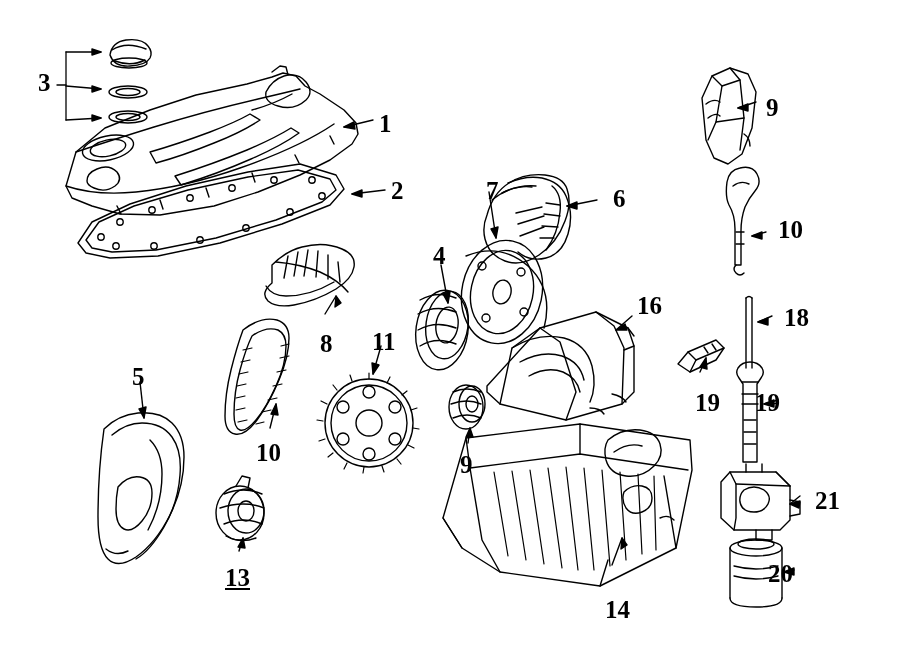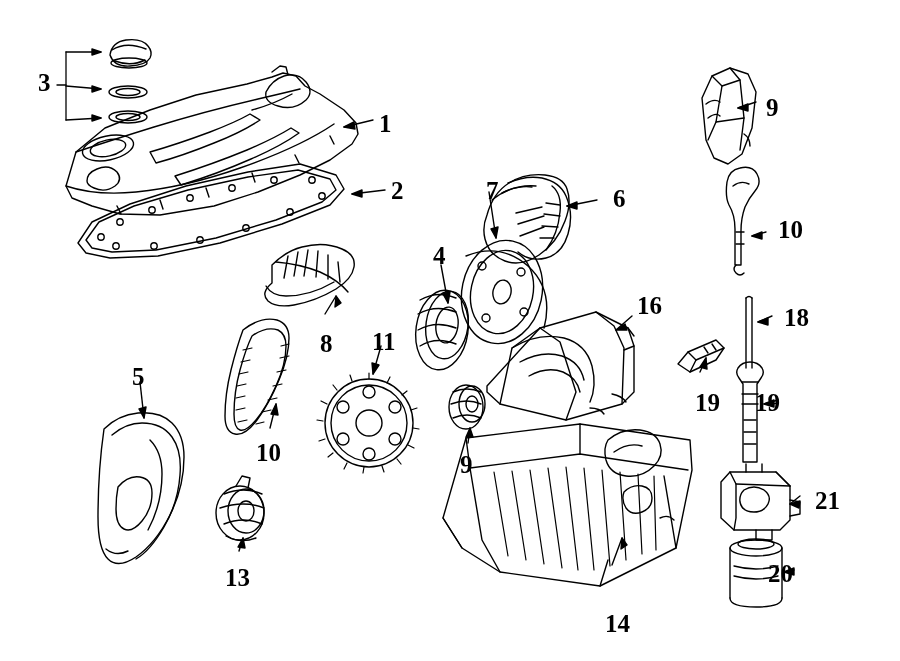--- a/index.html
+++ b/index.html
@@ -297,17 +297,17 @@
   <div class="cal" style="left:637px; top:293px;">16</div>
   <div class="cal" style="left:784px; top:305px;text-align:right;">18</div>
   <div class="cal" style="left:320px; top:331px;">8</div>
   <div class="cal" style="left:372px; top:329px;">11</div>
   <div class="cal" style="left:132px; top:364px;">5</div>
   <div class="cal" style="left:695px; top:390px;">19</div>
   <div class="cal" style="left:755px; top:390px;">19</div>
   <div class="cal" style="left:256px; top:440px;">10</div>
   <div class="cal" style="left:460px; top:452px;">9</div>
   <div class="cal" style="left:815px; top:488px;font-family:Liberation Serif, serif;">21</div>
-  <div class="cal" style="left:225px; top:565px;">13</div>
-  <div class="cal" style="left:605px; top:611px;">14</div>
+  <div class="cal" style="left:225px; top:565px;text-decoration:underline;">13</div>
+  <div class="cal" style="left:605px; top:597px;">14</div>
   <div class="cal" style="left:768px; top:561px;">20</div>
 
 </div>
 
 </body></html>

